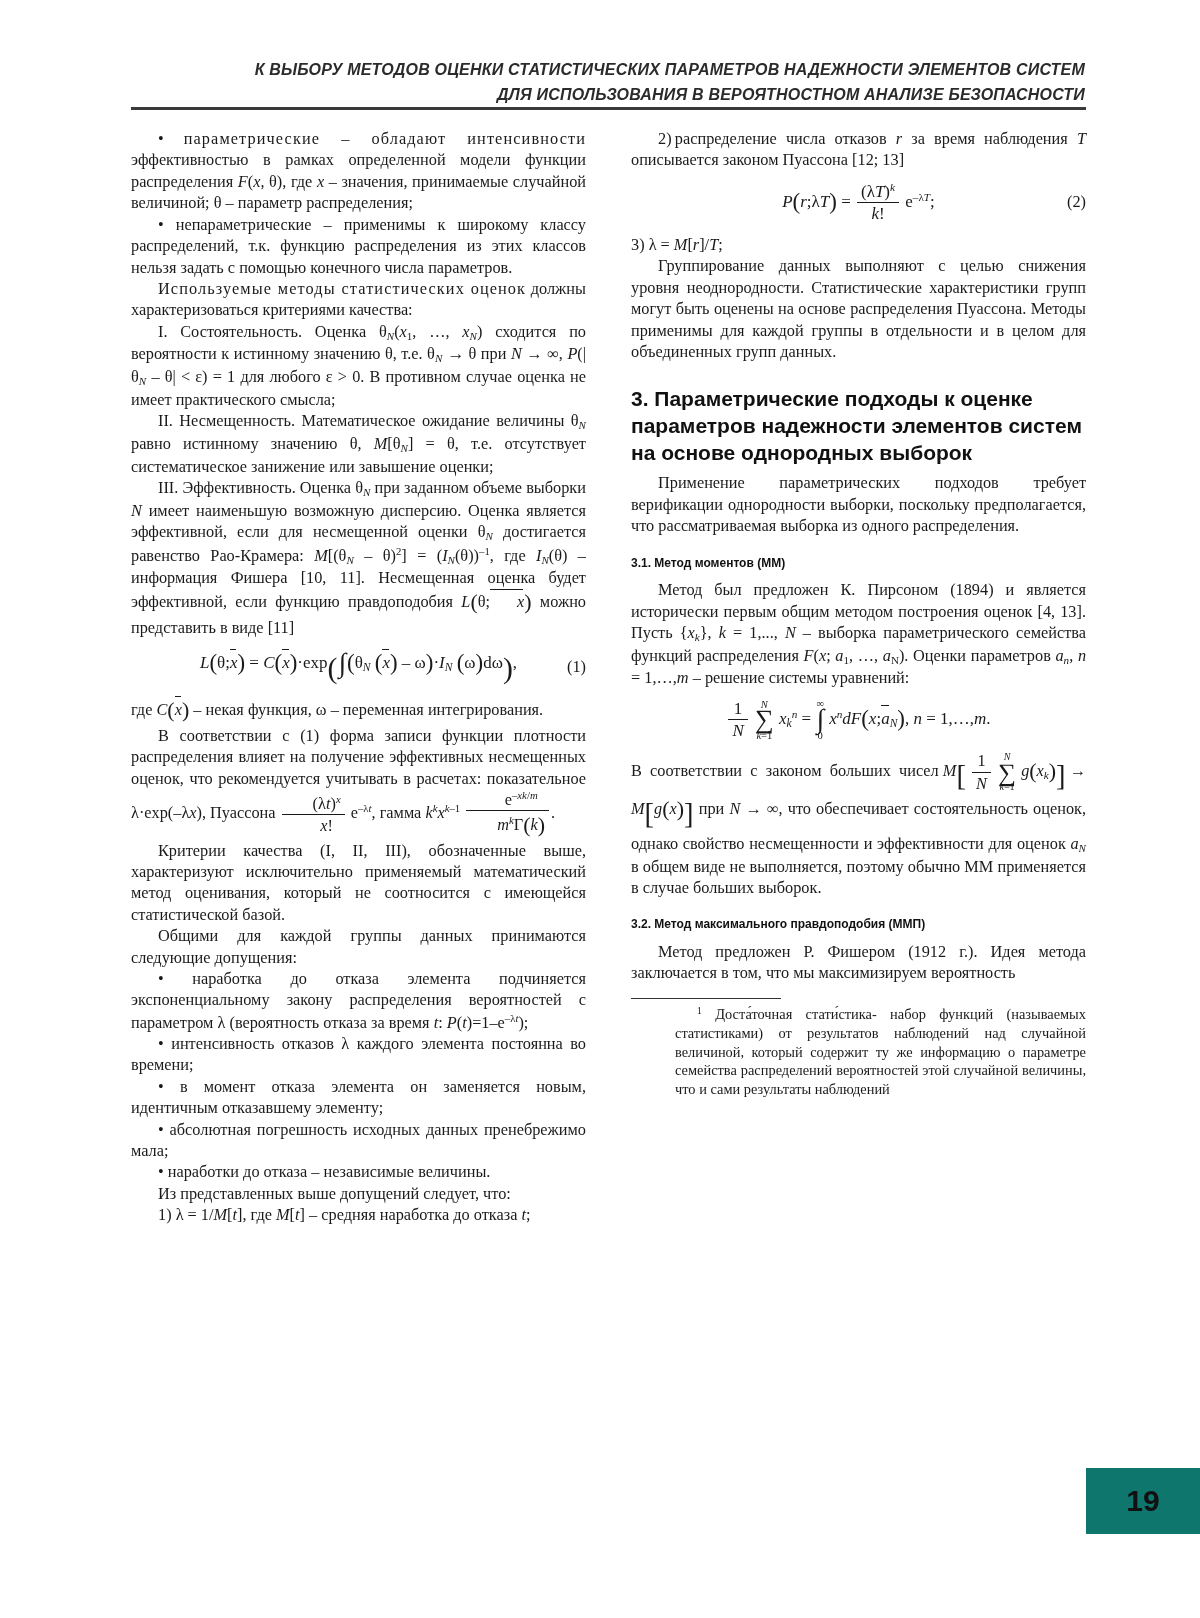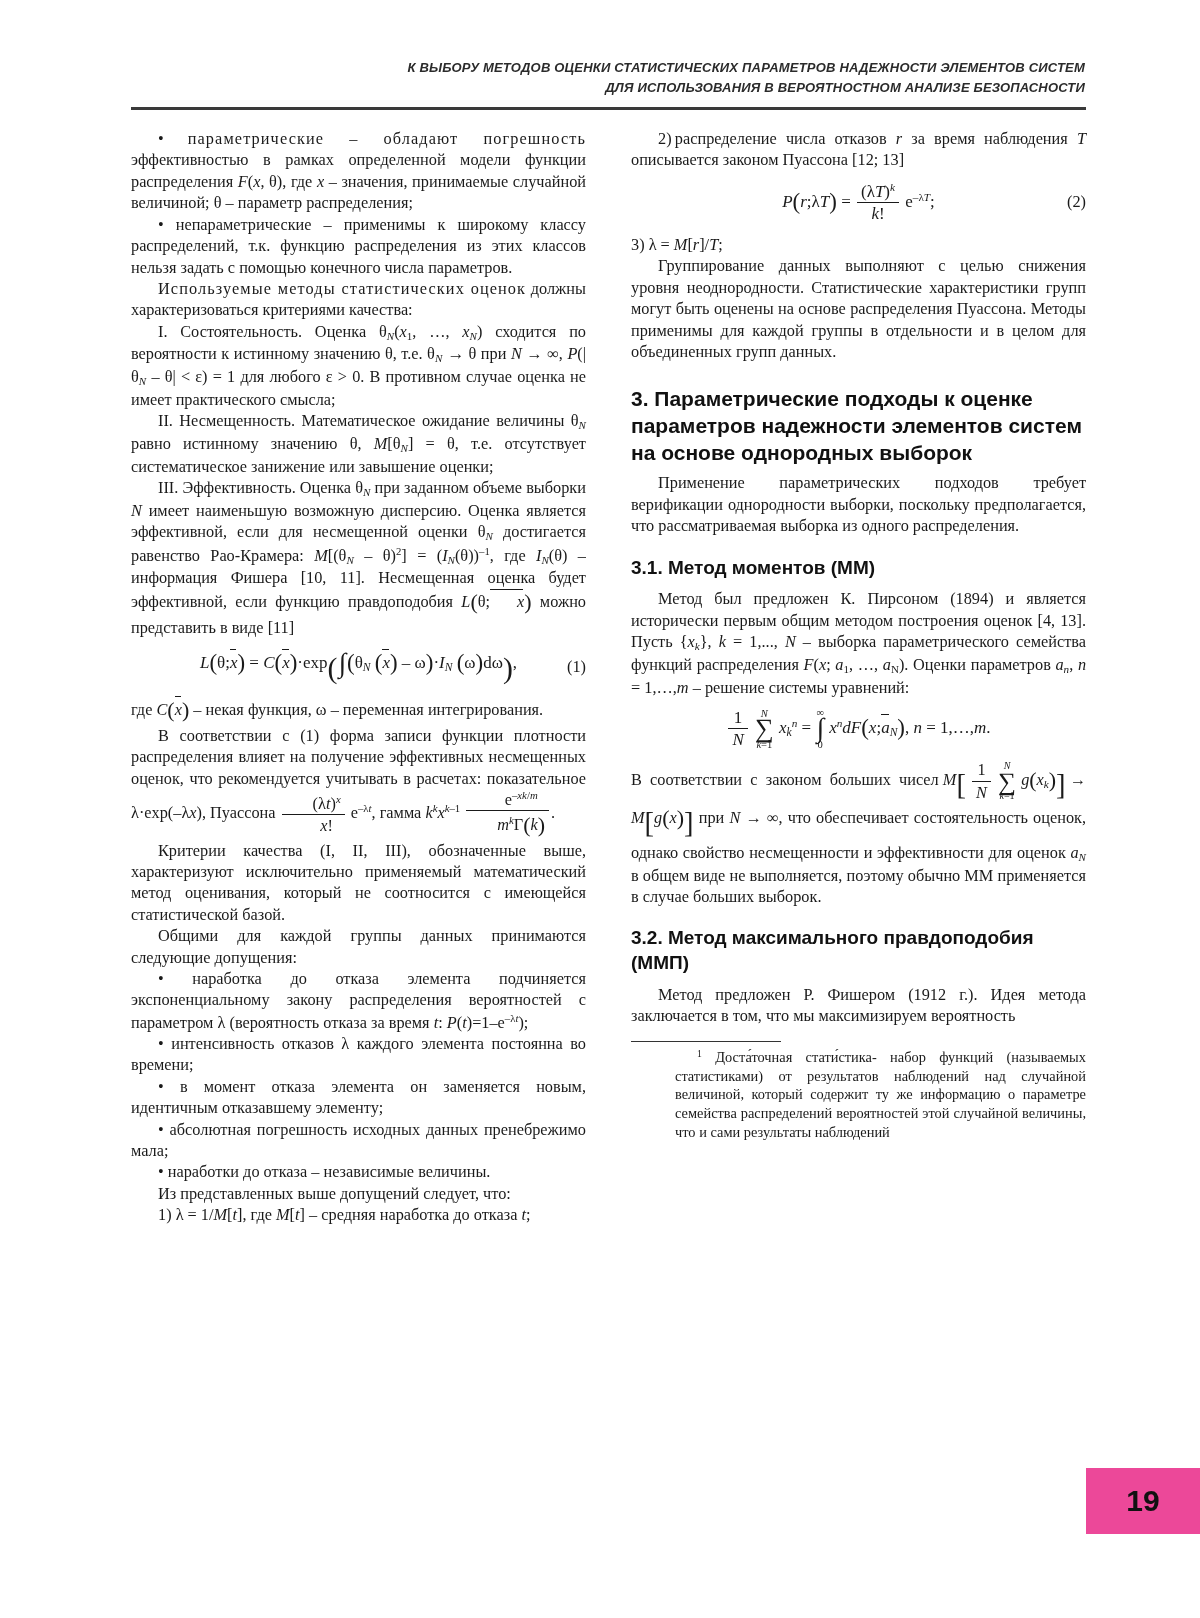--- a/index.html
+++ b/index.html
@@ -25,21 +25,21 @@
   
   .runhead {
     position: absolute;
     left: 130px;
     top: 58px;
     width: 955px;
     text-align: right;
     font-family: "Liberation Sans", sans-serif;
     font-weight: bold;
     font-style: italic;
-    font-size: 13px;
+    font-size: 16px;
     letter-spacing: 0.2px;
     color: #2b2b2b;
     line-height: 1.55;
   }
   .runhead .line2 { display: block; }
   .rule {
     position: absolute;
     left: 131px;
     top: 107px;
     width: 955px;
@@ -117,21 +117,21 @@
     font-size: 21px;
     line-height: 1.3;
     margin: 22px 0 6px 0;
     text-indent: 0;
     text-align: left;
     color: #111;
   }
   h3.sub-sec {
     font-family: "Liberation Sans", sans-serif;
     font-weight: bold;
-    font-size: 19px;
+    font-size: 12px;
     line-height: 1.3;
     margin: 19px 0 8px 0;
     text-indent: 0;
     text-align: left;
     color: #111;
   }
   
   .fn-rule {
     width: 150px;
     height: 1.2px;
@@ -146,21 +146,21 @@
     margin-left: 44px;
   }
   .footnote .fnum { font-size: 0.68em; vertical-align: 0.52em; }
   
   .pagenum {
     position: absolute;
     right: 0;
     top: 1468px;
     width: 114px;
     height: 66px;
-    background: #ec4899;
+    background: #0f766e;
     color: #111;
     font-family: "Liberation Sans", sans-serif;
     font-weight: bold;
     font-size: 30px;
     display: flex;
     align-items: center;
     justify-content: center;
   }
   .vec { position: relative; display: inline-block; }
   .vec::after {
@@ -179,21 +179,21 @@
 
   <div class="runhead">
     <span>К ВЫБОРУ МЕТОДОВ ОЦЕНКИ СТАТИСТИЧЕСКИХ ПАРАМЕТРОВ НАДЕЖНОСТИ ЭЛЕМЕНТОВ СИСТЕМ</span>
     <span class="line2">ДЛЯ ИСПОЛЬЗОВАНИЯ В ВЕРОЯТНОСТНОМ АНАЛИЗЕ БЕЗОПАСНОСТИ</span>
   </div>
   <div class="rule"></div>
 
   <div class="col col-left">
 
     <p class="bullet">
-      • <span class="sp">параметрические – обладают погрешность</span>
+      • <span class="sp">параметрические – обладают интенсивности</span>
       эффективностью в рамках определенной модели функции распределения <i>F</i>(<i>x</i>, θ), где <i>x</i> – значения,
       принимаемые случайной величиной; θ – параметр распределения;
     </p>
 
     <p class="bullet">
       • непараметрические – применимы к широкому классу распределений, т.к. функцию распределения из
       этих классов нельзя задать с помощью конечного числа параметров.
     </p>
 
     <p>

